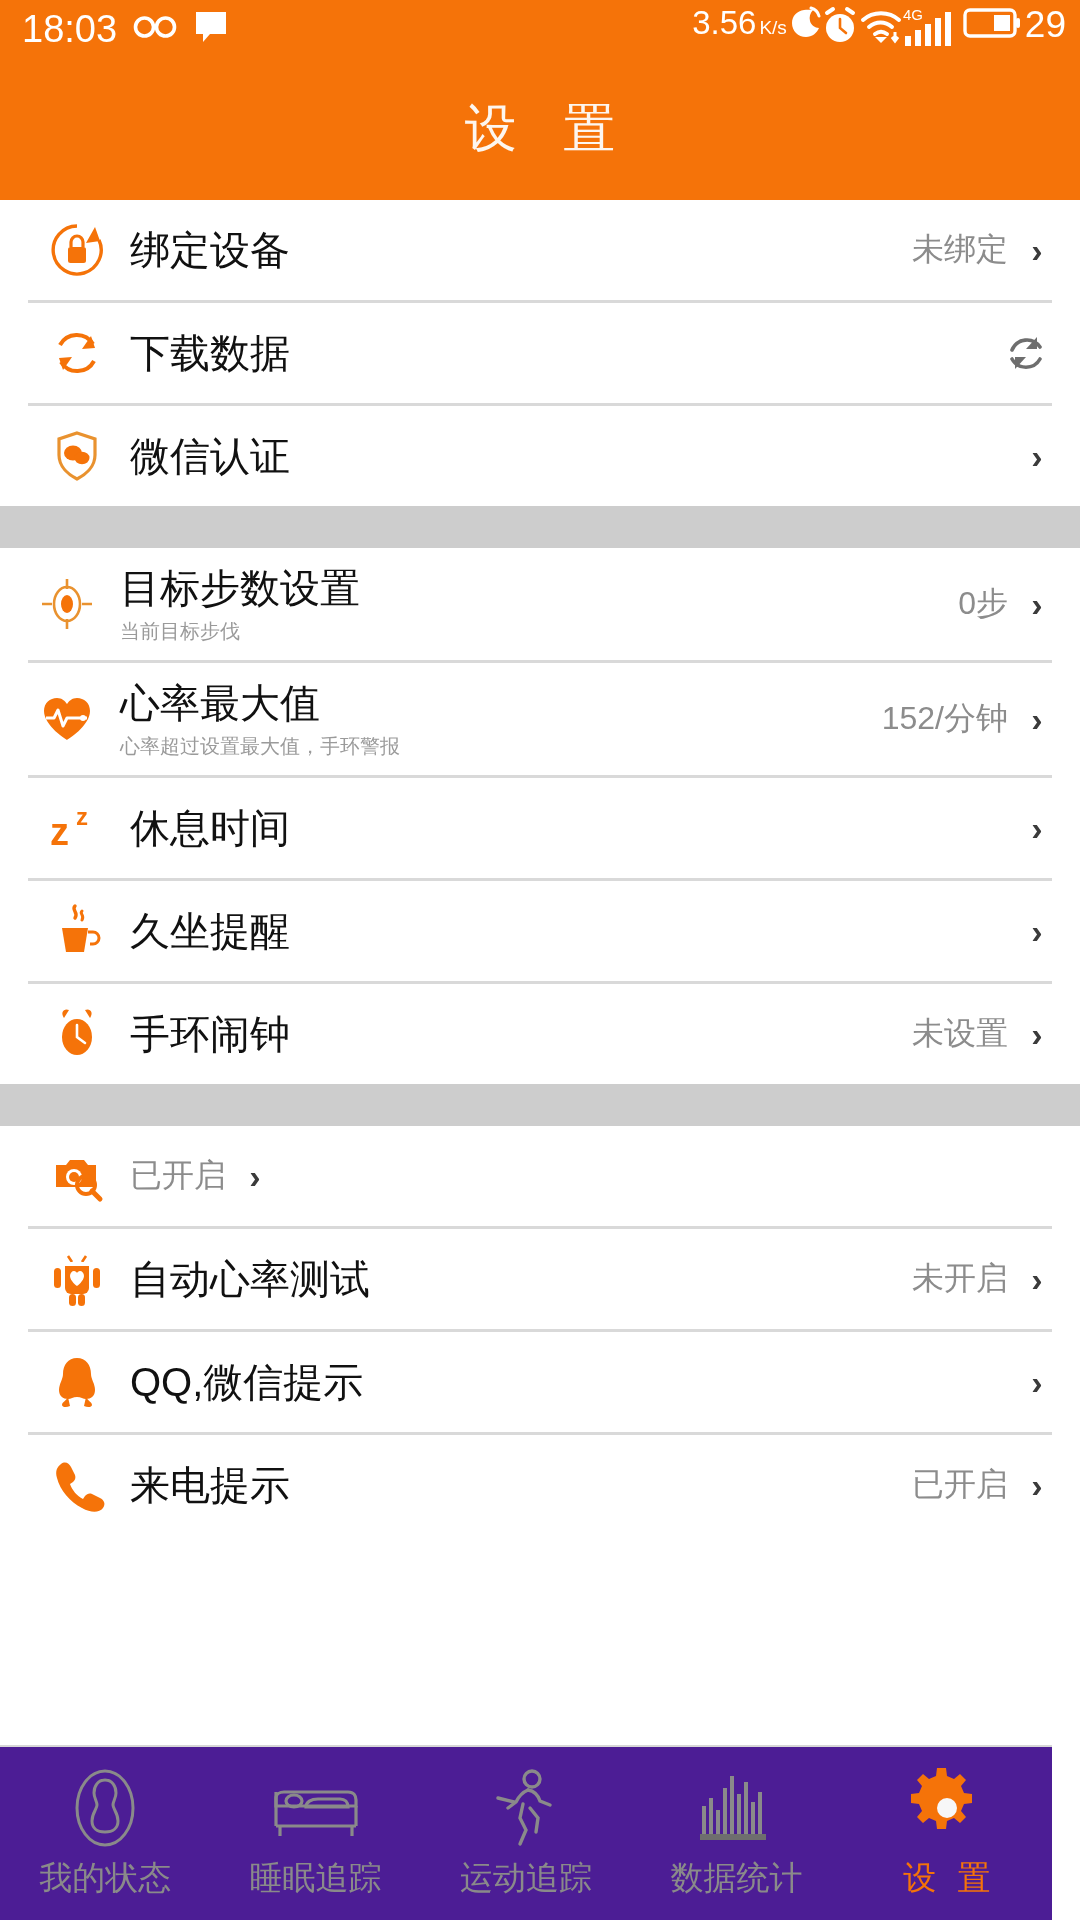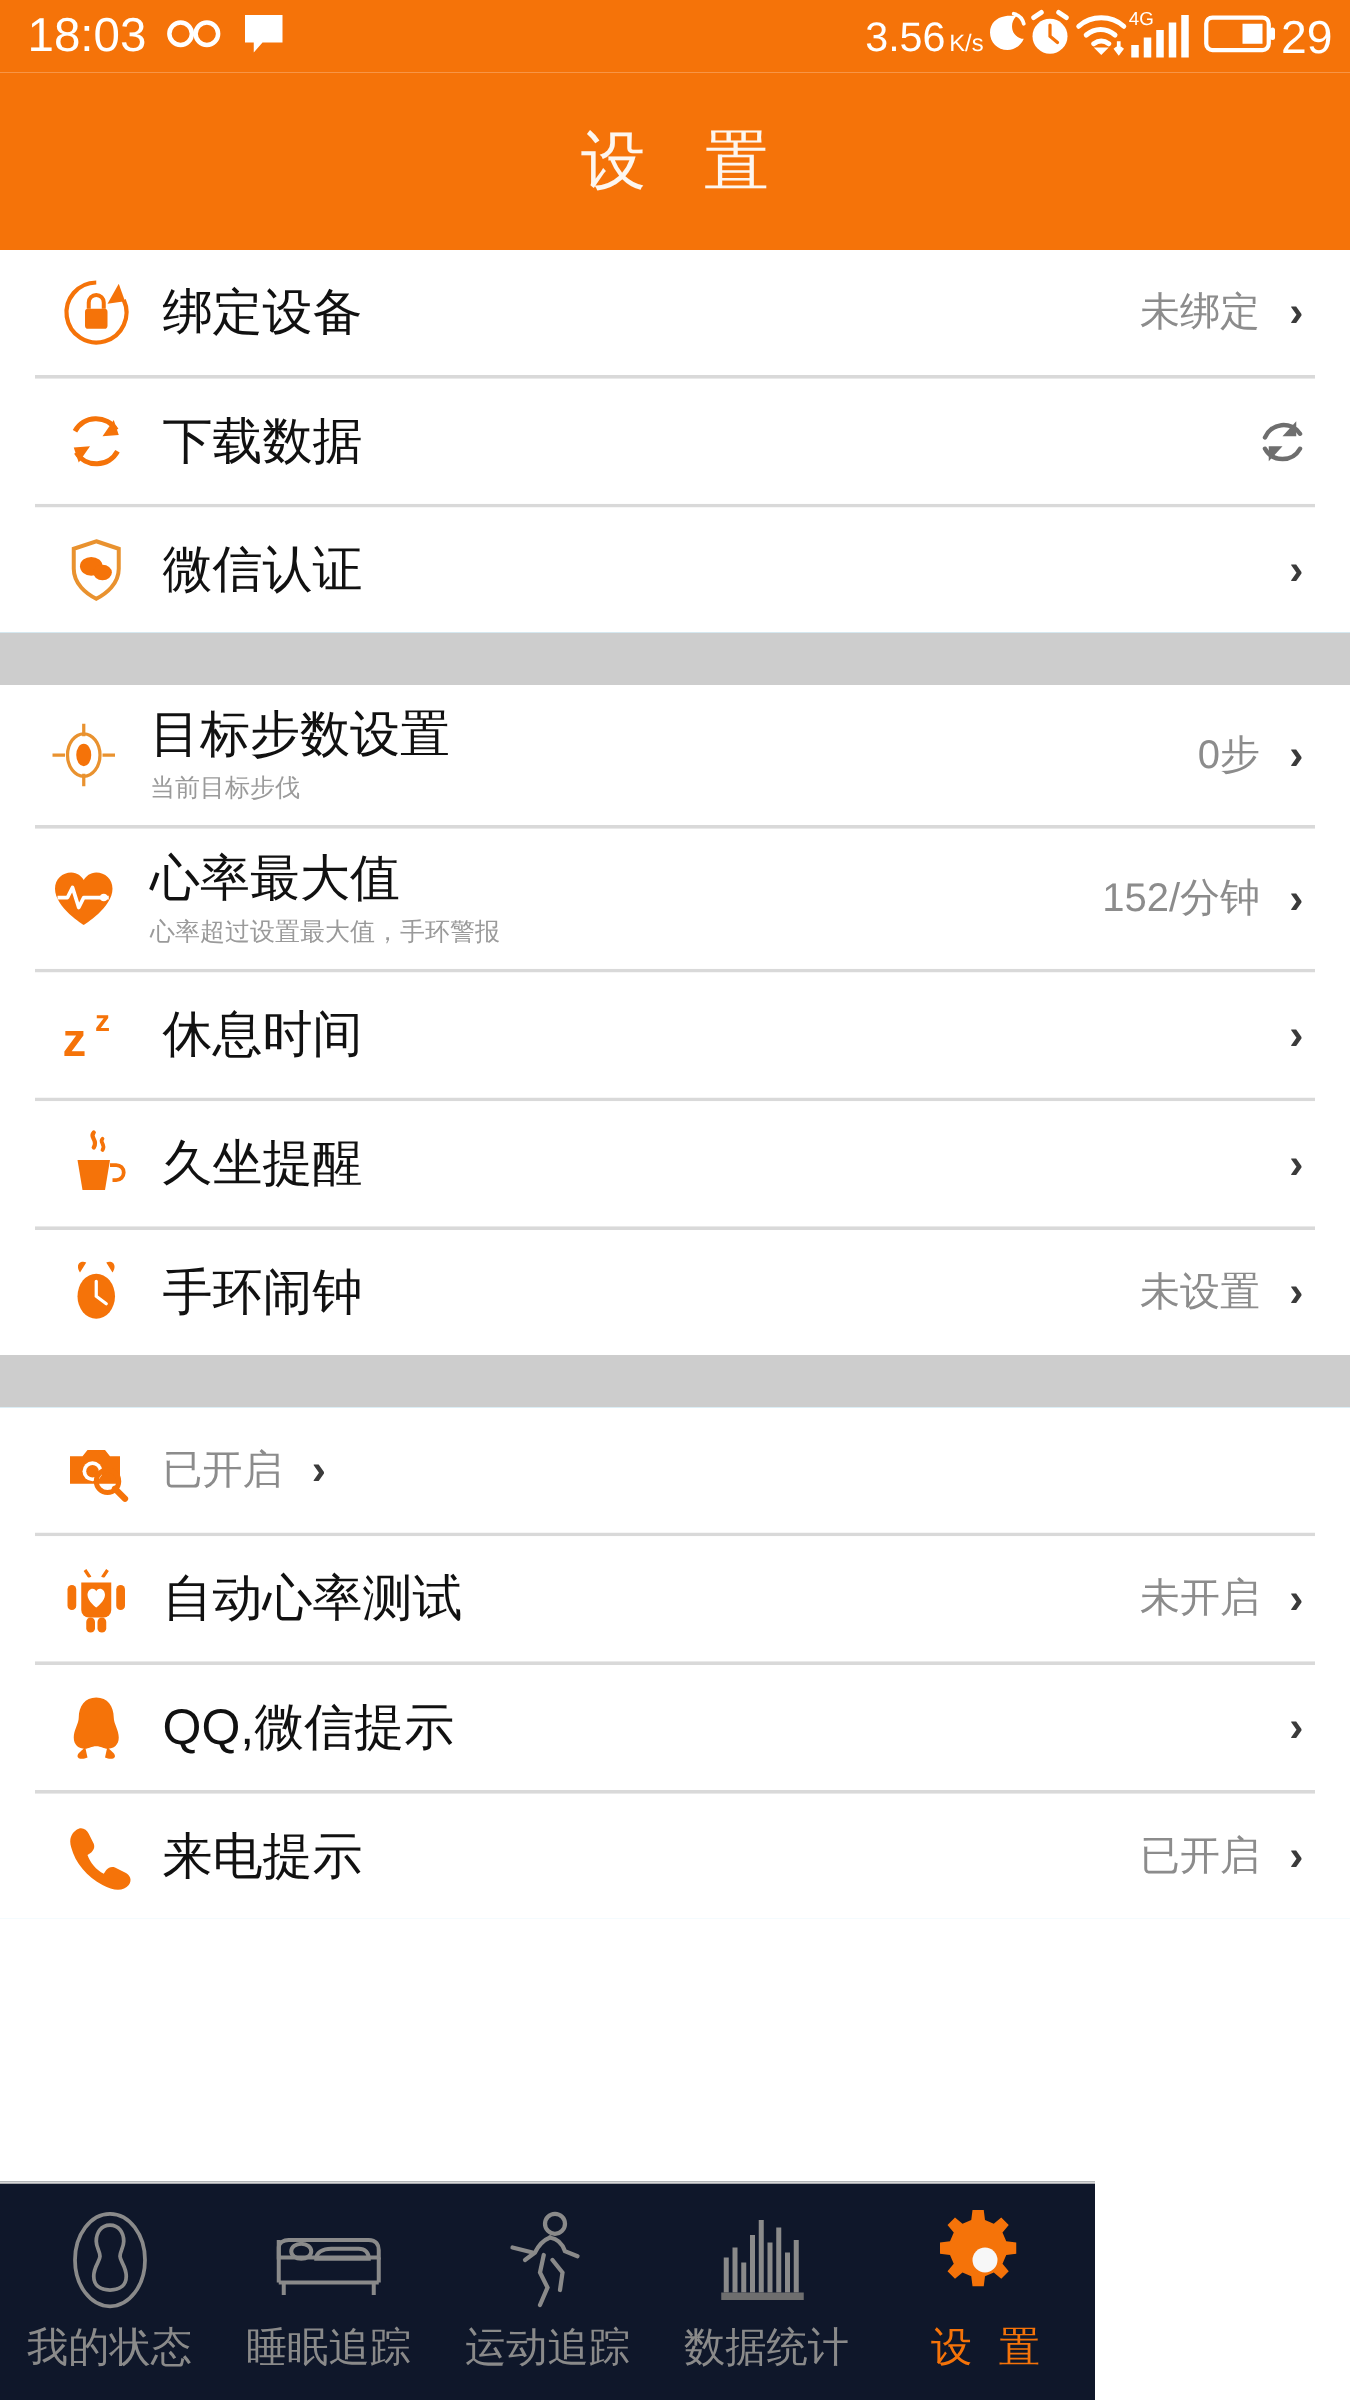--- a/index.html
+++ b/index.html
@@ -15,21 +15,21 @@
   .statusbar{
     height:58px;
     background:#F57309;
     display:flex;
     align-items:center;
     padding:0 14px 0 22px;
     color:#fff;
   }
   .sb-left{display:flex;align-items:center;gap:16px;}
   .sb-time{font-size:38px;letter-spacing:0px;line-height:1;font-weight:400;text-align:right;}
-  .sb-right{margin-left:auto;display:flex;align-items:center;}
+  .sb-right{margin-left:auto;display:flex;}
   .sb-speed{font-size:33px;line-height:1;display:flex;align-items:baseline;}
   .sb-speed .unit{font-size:19px;margin-left:3px;line-height:1;}
   .sb-batt-num{font-size:37px;line-height:1;margin-left:4px;}
 
   
   .header{
     height:142px;
     background:#F57309;
     display:flex;
     align-items:center;
@@ -100,22 +100,22 @@
   }
 
   
   .r-h1{height:100px;}
   .r-h2{height:112px;padding-left:36px;}
 
   
   .tabbar{
     position:absolute;
     left:0;bottom:0;
-    width:876px;height:175px;
-    background:#0f172a;
+    width:1052px;height:175px;
+    background:#4c1d95;
     border-top:2px solid #d7d7d7;
     display:flex;
   }
   .tab{
     flex:1 1 0;
     display:flex;flex-direction:column;
     align-items:center;justify-content:center;
     gap:8px;
   }
   .tab .tico{height:82px;display:flex;align-items:flex-end;justify-content:center;}

